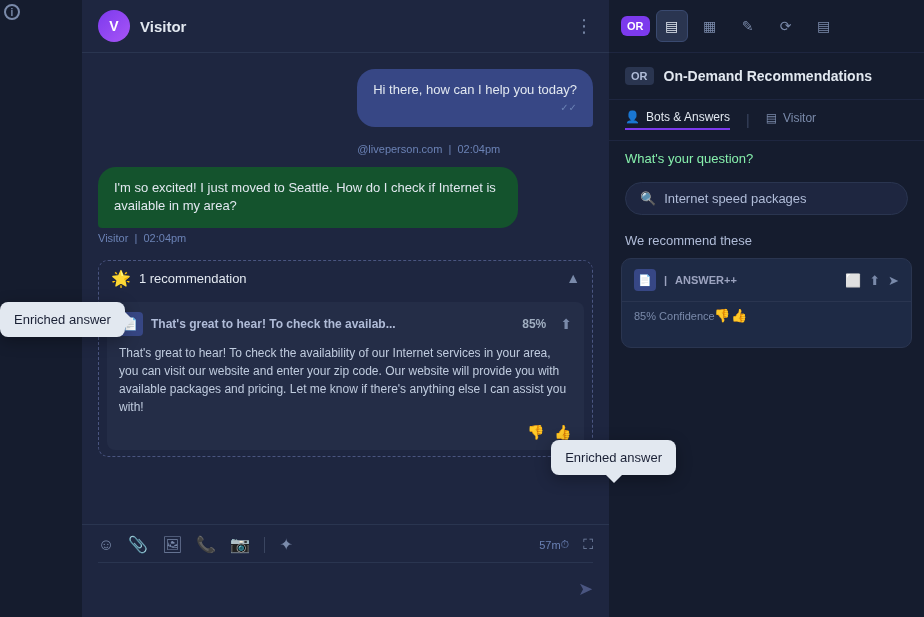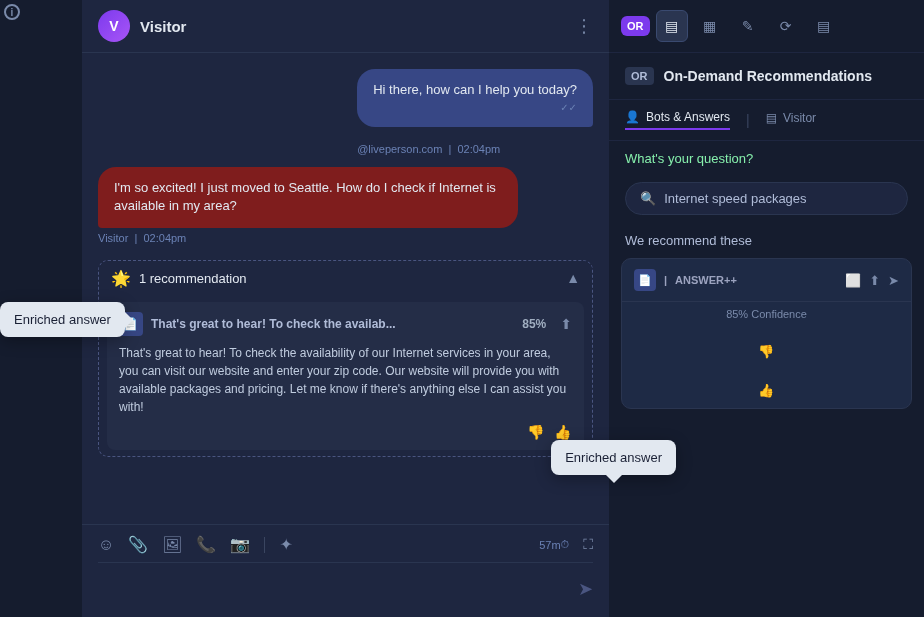--- a/index.html
+++ b/index.html
@@ -112,21 +112,21 @@
       font-size: 11px;
       color: #6b82b5;
       margin-top: 16px;
     }
 
     .message-bubble-left {
       align-self: flex-start;
       max-width: 420px;
     }
     .bubble-left {
-      background: #7f1d1d;
+      background: #14532d;
       color: #e2e8f0;
       padding: 12px 16px;
       border-radius: 18px 18px 18px 4px;
       font-size: 13px;
       line-height: 1.4;
     }
     .message-meta-left {
       font-size: 11px;
       color: #6b82b5;
       margin-top: 4px;
@@ -453,23 +453,22 @@
       color: #7a8aaa;
       font-size: 12px;
       display: flex;
       align-items: center;
       justify-content: center;
       gap: 4px;
     }
     .panel-rec-footer {
       display: flex;
       align-items: center;
-      padding: 6px 12px 10px;
-      gap: 24px;
-      flex-direction: column;
+      padding: 6px 12px 24px;
+      gap: 0;
     }
     .confidence-pct {
       color: #7a8aaa;
       font-size: 11px;
     }
     .panel-thumb {
       color: #7a8aaa;
       font-size: 13px;
       cursor: pointer;
     }

